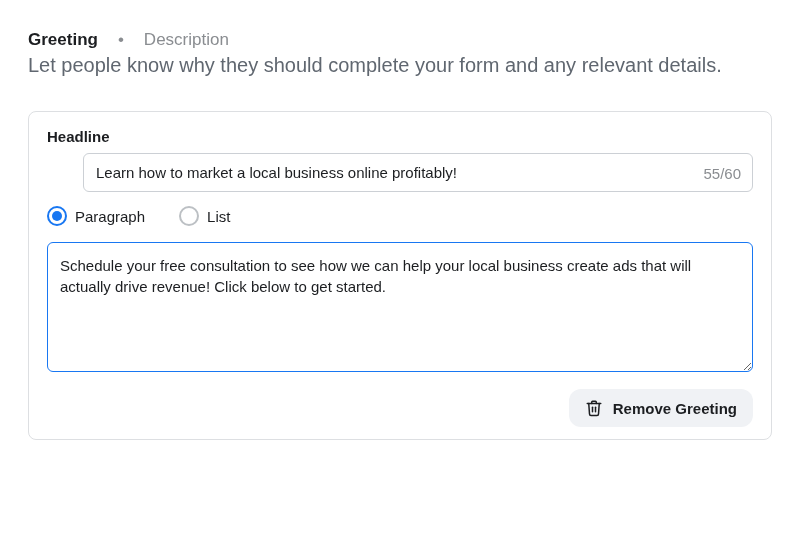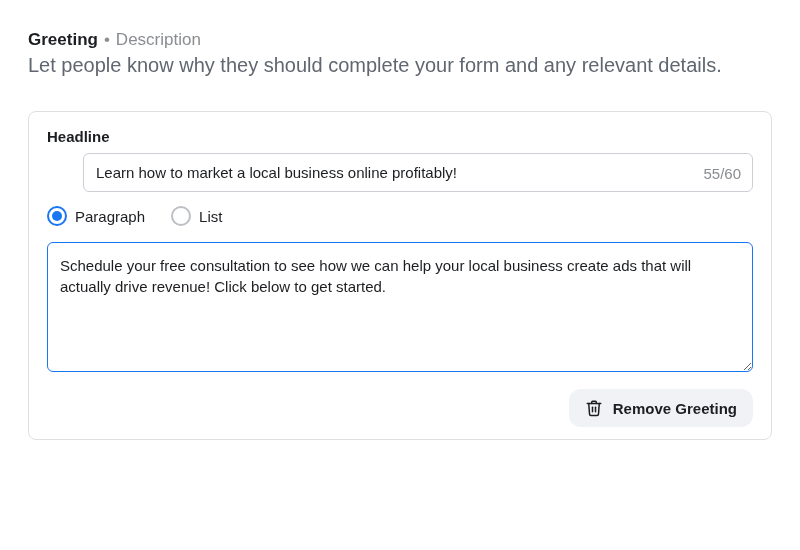--- a/index.html
+++ b/index.html
@@ -11,21 +11,21 @@
       font-family: -apple-system, BlinkMacSystemFont, "Segoe UI", Helvetica, Arial, sans-serif;
       background: #fff;
       padding: 30px 28px;
       color: #1c1e21;
       font-size: 14px;
       width: 800px;
     }
     .header-row {
       display: flex;
       align-items: flex-end;
-      gap: 6px;
+      gap: 20px;
       margin-bottom: 4px;
     }
     .section-title {
       font-size: 17px;
       font-weight: 700;
       color: #1c1e21;
     }
     .bullet-sep {
       color: #8a8d91;
       font-size: 17px;
@@ -71,21 +71,21 @@
       position: absolute;
       right: 12px;
       top: 50%;
       transform: translateY(-50%);
       color: #8a8d91;
       font-size: 15px;
     }
     .radio-row {
       display: flex;
       align-items: center;
-      gap: 26px;
+      gap: 34px;
       margin-top: 8px;
       margin-bottom: 16px;
     }
     .radio-item {
       display: flex;
       align-items: center;
       gap: 8px;
       cursor: pointer;
     }
     .radio-outer {

